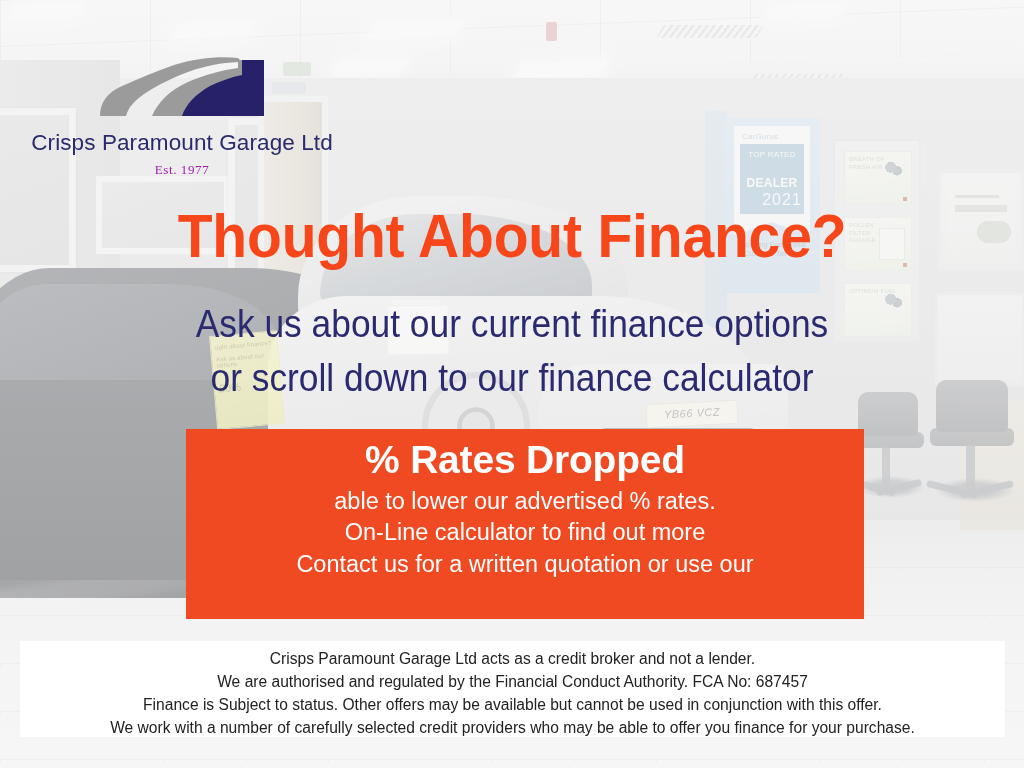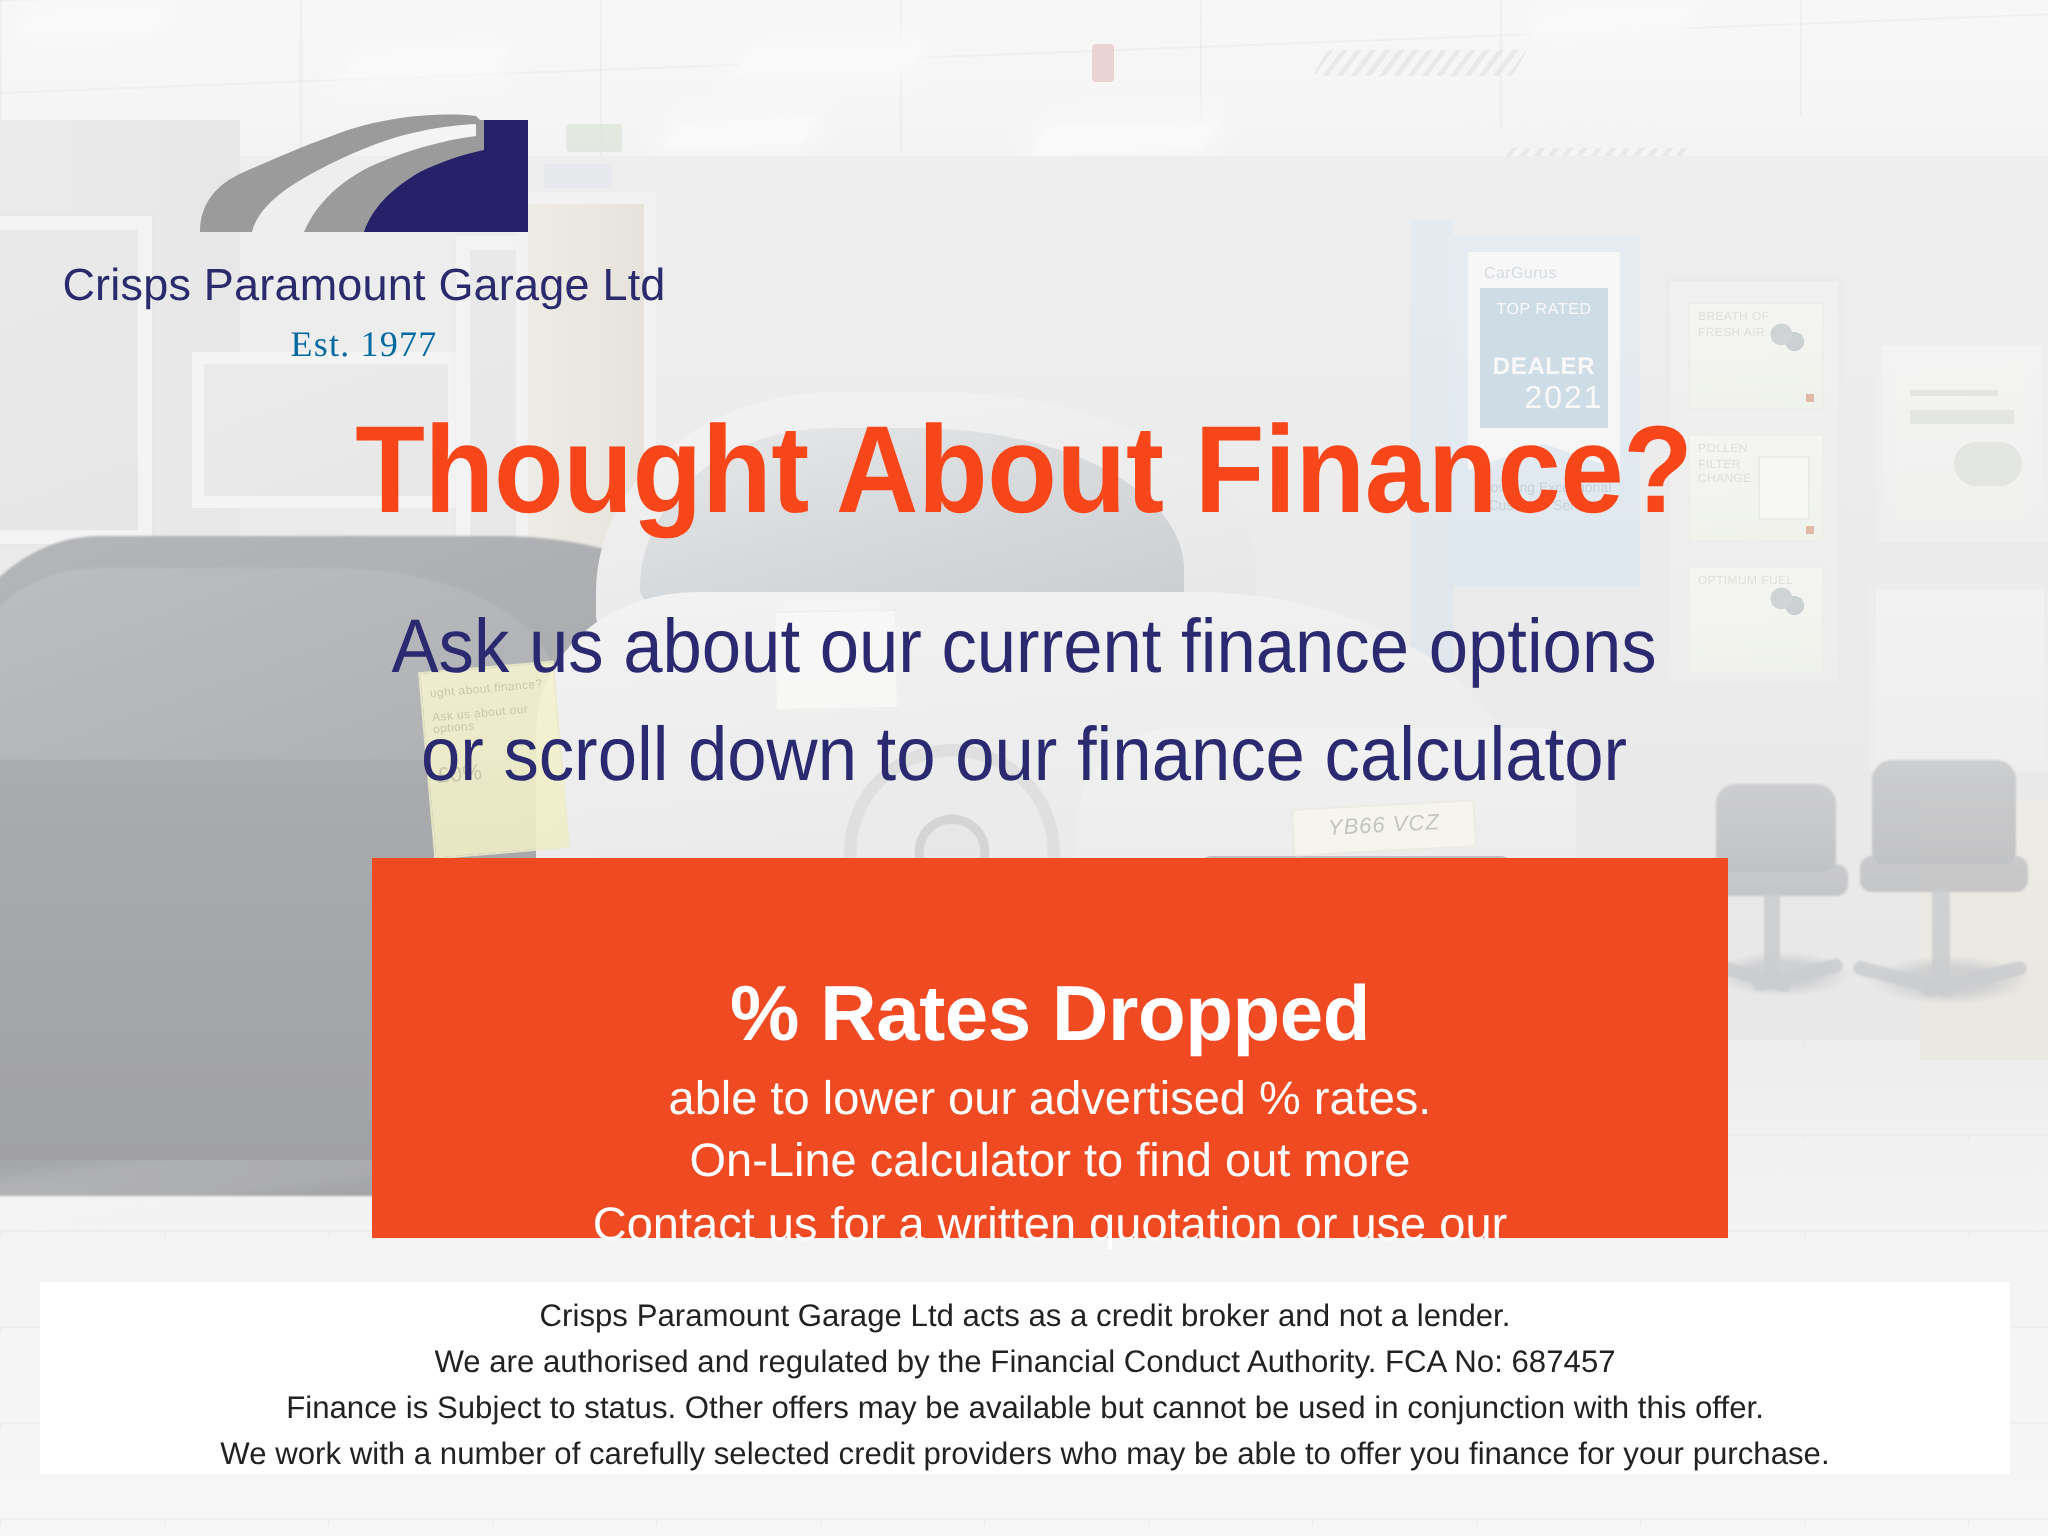--- a/index.html
+++ b/index.html
@@ -410,22 +410,22 @@
   }
   .logo-name {
     font-size: 22.5px;
     color: #2a2a6c;
     letter-spacing: .1px;
     white-space: nowrap;
   }
   .logo-est {
     margin-top: 6px;
     font-family: "Liberation Serif", serif;
-    font-size: 18px;
-    color: #0369a1;
+    font-size: 13px;
+    color: #a21caf;
     letter-spacing: .6px;
   }
 
   
   .headline {
     position: absolute;
     left: 0; top: 205px; width: 1024px;
     text-align: center;
     font-size: 62px;
     font-weight: bold;
@@ -453,21 +453,20 @@
     color: #ffffff;
     text-align: center;
     box-sizing: border-box;
     padding-top: 8px;
   }
   .banner-title {
     font-size: 39px;
     font-weight: bold;
     line-height: 1.18;
     letter-spacing: -.2px;
-    margin-top: 48px;
   }
   .banner-body {
     font-size: 23.5px;
     line-height: 1.33;
     margin-top: 3px;
   }
 
   
   .disclaimer {
     position: absolute;

